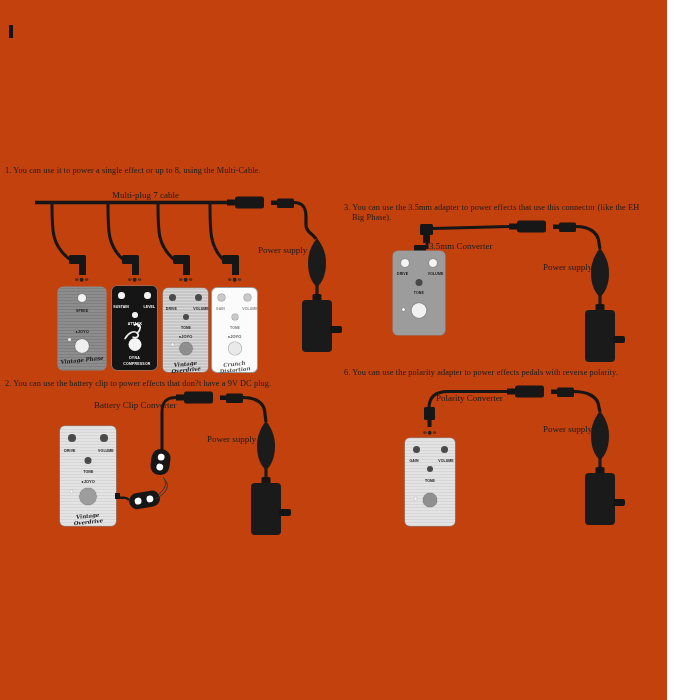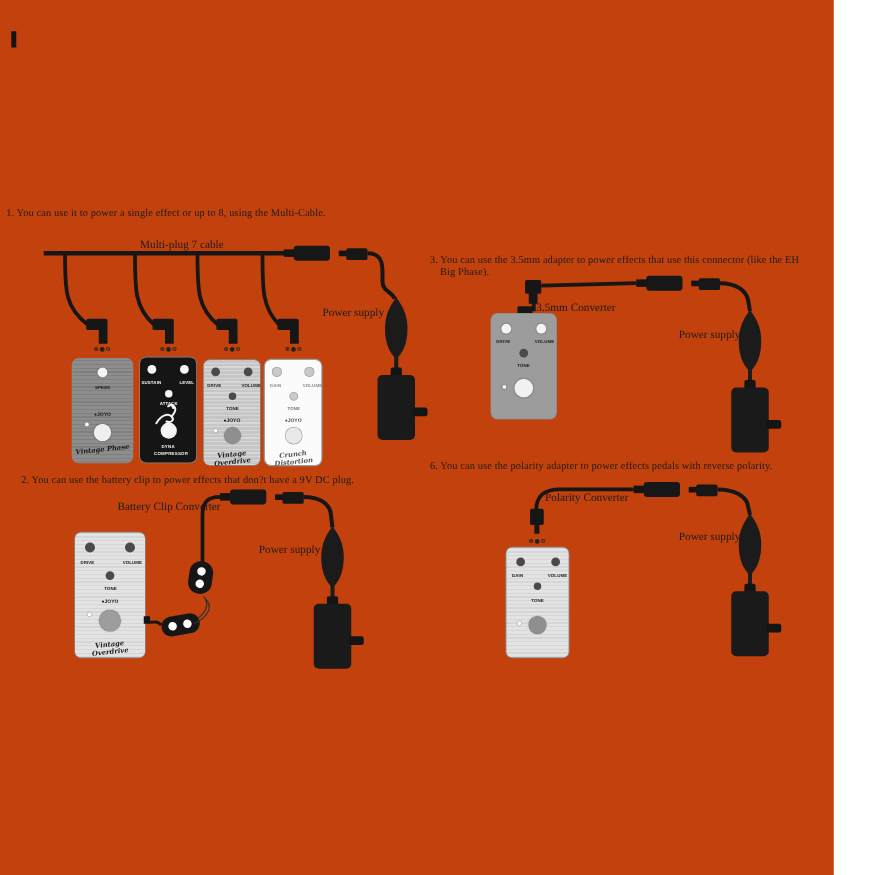--- a/index.html
+++ b/index.html
@@ -127,21 +127,21 @@
     <path d="M429,408 C429,396 436,391.5 448,391.5 L507,391.5" stroke="#161616" stroke-width="3" fill="none"></path>
     <use href="#gconn" transform="translate(507,385)"></use>
     <path d="M574,391.5 C588,391.5 596,397 598,403 L600,412" stroke="#161616" stroke-width="3.2" fill="none"></path>
     <use href="#gps" transform="translate(600,411)"></use>
   </svg>
 
   <div class="txt caption" style="left:5px;top:166px;">1. You can use it to power a single effect or up to 8, using the Multi-Cable.</div>
   <div class="txt lbl" style="left:112px;top:190px;">Multi-plug 7 cable</div>
   <div class="txt lbl" style="left:258px;top:245px;">Power supply</div>
 
-  <div class="txt caption" style="left:17px;top:379px;text-align:right;">2. You can use the battery clip to power effects that don?t have a 9V DC plug.</div>
+  <div class="txt caption" style="left:5px;top:379px;text-align:right;">2. You can use the battery clip to power effects that don?t have a 9V DC plug.</div>
   <div class="txt lbl" style="left:66px;top:400px;margin-left:28px;">Battery Clip Converter</div>
   <div class="txt lbl" style="left:207px;top:434px;">Power supply</div>
 
   <div class="txt caption" style="left:344px;top:203px;">3. You can use the 3.5mm adapter to power effects that use this connector (like the EH</div>
   <div class="txt caption" style="left:352px;top:213px;">Big Phase).</div>
   <div class="txt lbl" style="left:429px;top:230px;margin-top:11px;">3.5mm Converter</div>
   <div class="txt lbl" style="left:543px;top:262px;">Power supply</div>
 
   <div class="txt caption" style="left:344px;top:368px;">6. You can use the polarity adapter to power effects pedals with reverse polarity.</div>
   <div class="txt lbl" style="left:436px;top:393px;font-family:Liberation Serif, serif;">Polarity Converter</div>

